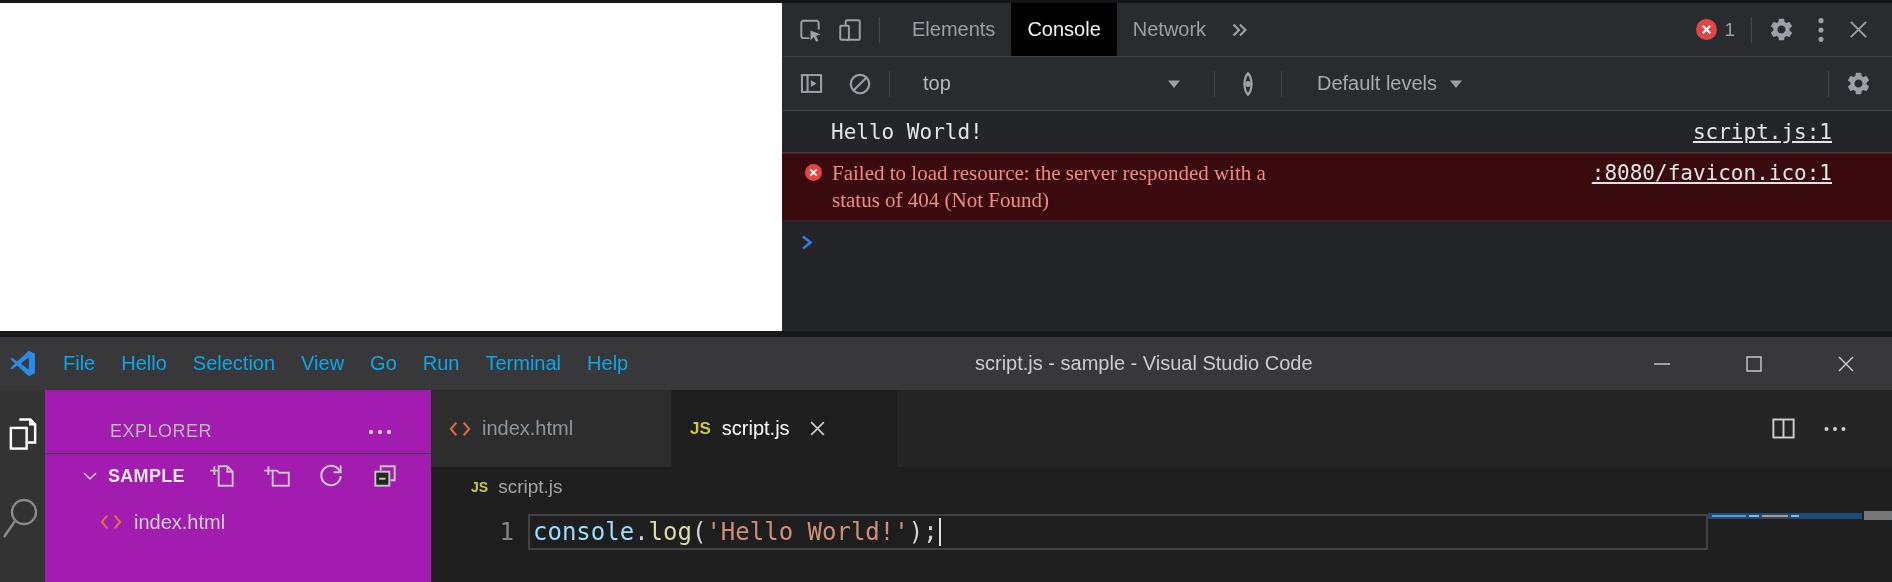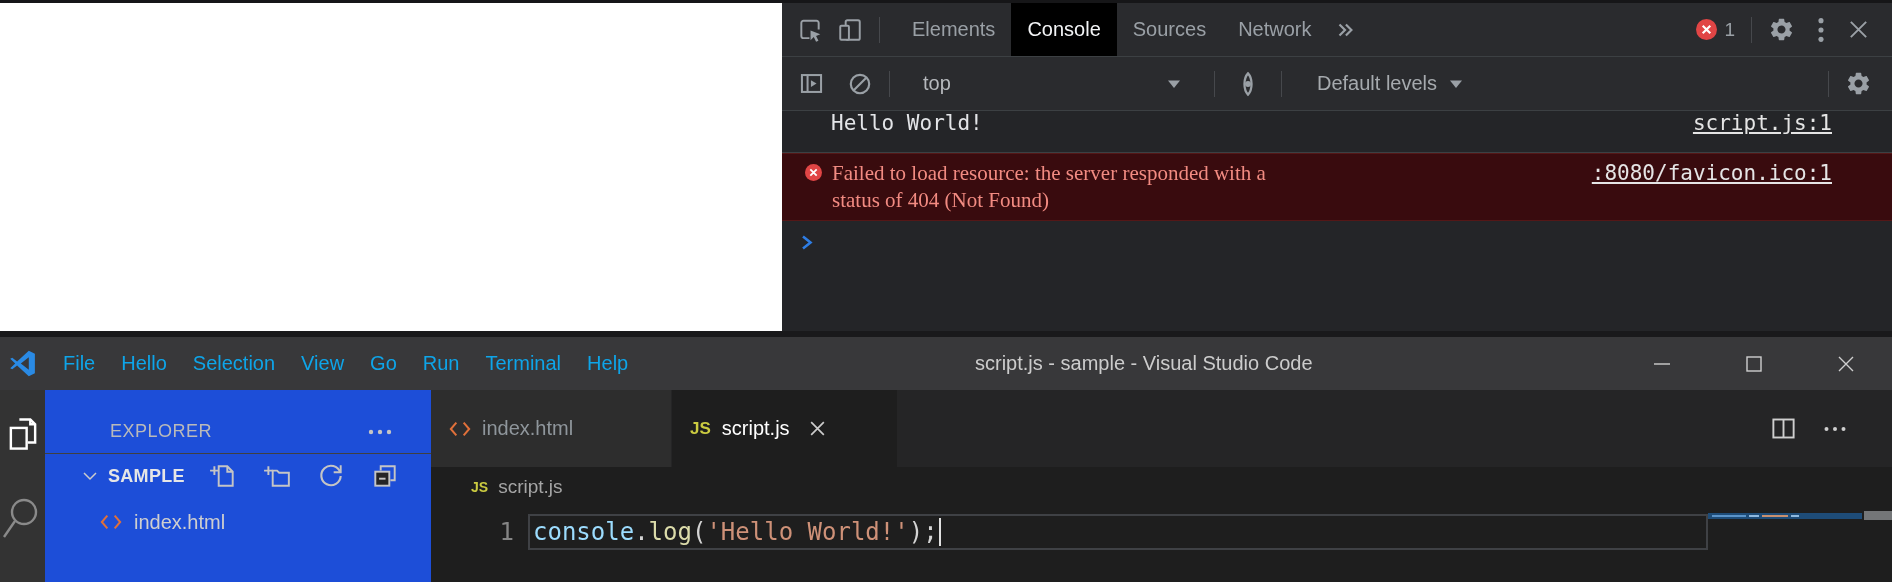--- a/index.html
+++ b/index.html
@@ -36,21 +36,21 @@
   .ctx-dd { width:292px; display:flex; align-items:center; padding:0 17px; color:#b6b9bd; font-size:20px; cursor:pointer; }
   .dd-arrow { margin-left:auto; }
   .filter-input {
     width:257px; height:34px; background:#212226; border:none; outline:none;
     color:#cccccc; font-size:19px; padding:0 11px; font-family:"Liberation Sans",sans-serif;
   }
   .filter-input::placeholder { color:#7e848a; }
   .levels-dd { display:flex; align-items:center; color:#a6aaae; font-size:20px; margin-left:19px; cursor:pointer; }
 
   .msg-row {
-    display:flex; font-family:"DejaVu Sans Mono",monospace;
+    display:flex; align-items:center; font-family:"DejaVu Sans Mono",monospace;
     font-size:21px; flex:none;
   }
   .msg-log { height:42px; border-bottom:1px solid #3c4043; color:#e3e5e8; padding-left:49px; }
   .msg-error {
     min-height:66px; background:#390b0e; border-top:1px solid #541717; border-bottom:1px solid #541717;
     color:#f28b82; padding:6px 0 6px 23px; align-items:flex-start;
   }
   .msg-error .err-ic { margin-top:4px; flex:none; }
   .err-lines { margin-left:10px; line-height:27px;font-family:Liberation Serif, serif; }
   .src-link {
@@ -72,21 +72,21 @@
   .window-title { position:absolute; left:975px; top:0; height:100%; display:flex; align-items:center; color:#cccccc; font-size:20px; }
   .win-controls { position:absolute; right:0; top:0; height:100%; display:flex; }
   .wc { width:92px; height:100%; display:flex; align-items:center; justify-content:center; cursor:pointer; }
 
   .vsmain { position:absolute; left:0; top:59px; width:100%; height:192px; display:flex; }
 
   .activitybar { width:45px; background:#333333; flex:none; display:flex; flex-direction:column; align-items:center; }
   .ab-files { margin-top:27px; cursor:pointer; }
   .ab-search { margin-top:46px; cursor:pointer; }
 
-  .sidebar { width:386px; background:#1d4ed8; flex:none; color:#cccccc; overflow:hidden; }
+  .sidebar { width:386px; background:#a21caf; flex:none; color:#cccccc; overflow:hidden; }
   .sb-header { margin-top:31px; padding-left:65px; padding-right:38px; display:flex; align-items:center; }
   .sb-title { font-size:18px; color:#bababa; letter-spacing:0.5px; }
   .sb-dots { margin-left:auto; cursor:pointer; }
   .sb-row { display:flex; align-items:center; padding-left:36px; }
   .row-oe { margin-top:25px; height:30px; }
   .sb-bold { font-weight:bold; font-size:17px; color:#e6e6e6; margin-left:9px; letter-spacing:0.3px; }
   .sb-divider { border-top:1px solid #404040; margin-top:11px; }
   .row-sample { height:40px; margin-top:2px; }
   .row-sample .sb-bold { font-size:18px; }
   .sb-actions { display:flex; align-items:center; gap:26px; margin-left:24px; }
@@ -142,21 +142,20 @@
       <div class="dt-icon" style="margin-left:14px;">
         <svg width="26" height="26" viewBox="0 0 24 24" fill="none" stroke="#9aa0a6" stroke-width="1.8">
           <rect x="8" y="3" width="13" height="18" rx="1.5"></rect>
           <rect x="3" y="8" width="8" height="13" rx="1" fill="#2a2b2e"></rect>
         </svg>
       </div>
       <div class="vsep"></div>
 
       <div class="dt-tab">Elements</div>
       <div class="dt-tab active">Console</div>
-      <div class="dt-tab">Sources</div>
       <div class="dt-tab">Network</div>
       <div class="dt-icon" style="margin-left:6px;">
         <svg width="22" height="22" viewBox="0 0 24 24" fill="none" stroke="#9aa0a6" stroke-width="2.4">
           <path d="M6 6 l6 6 -6 6"></path>
             <path d="M13 6 l6 6 -6 6"></path>
         </svg>
       </div>
 
       <div class="dt-right">
         <div class="err-badge">

